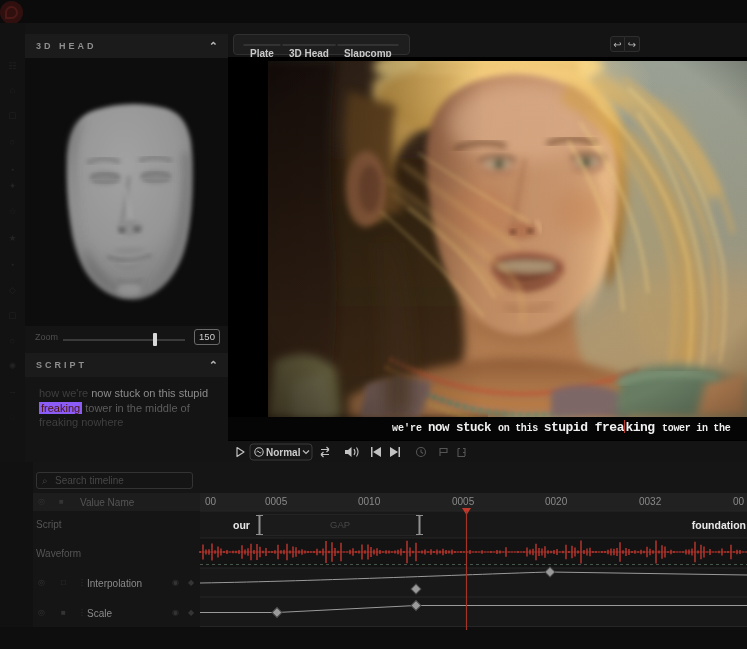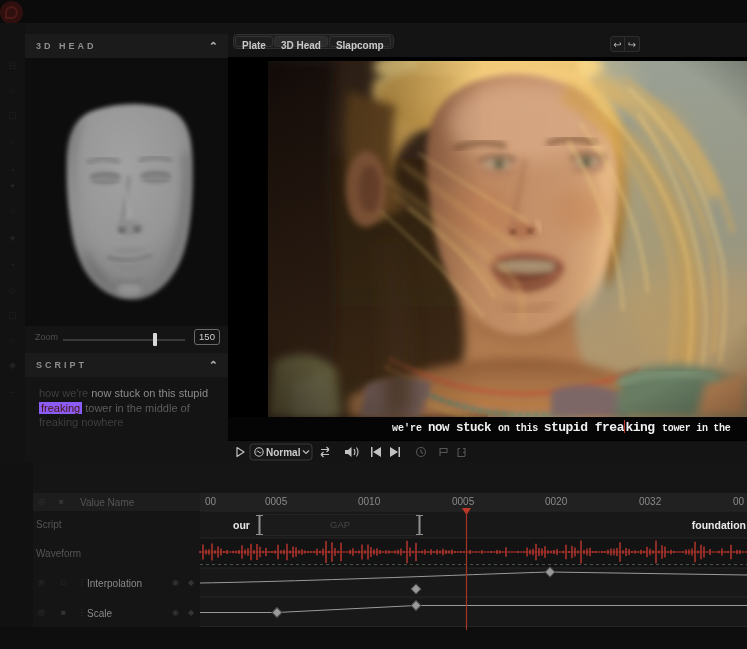--- a/index.html
+++ b/index.html
@@ -41,22 +41,22 @@
      border-radius:3px; color:#cfcfcf; font-size:9.5px; text-align:center; line-height:14px; }
   #script-hd { top:330px; }
   #scriptbox { left:0; top:354px; width:203px; height:92px; background:#141414;
      font-size:11px; line-height:14.5px; padding:9px 0 0 14px; color:#8b8b8b; }
   #scriptbox .dim { color:#3f3f3f; }
   #scriptbox .med { color:#5c5c5c; }
   #scriptbox .red { background:#8b5cf6; color:#4a1511; padding:0 2px; }
 
   
   #viewer { left:228px; top:23px; width:519px; height:439px; background:#141414; }
-  #tabs { position:absolute; left:5px; top:11px; height:15px; background:#1e1e1e;
-     border:1px solid #303030; border-radius:4px; display:flex; padding:1px; }
+  #tabs { position:absolute; left:5px; top:11px; height:21px; background:#1e1e1e;
+     border:1px solid #303030; border-radius:4px; display:flex; padding:9px; }
   #tabs .tab { color:#c9c9c9; font-size:10px; font-weight:bold; line-height:17px;
      padding:0 6px; border-radius:3px; border:1px solid #333; margin-right:1px; background:#1f1f1f; }
   #tabs .tab.on { background:#2b2b2b; }
   #undo { position:absolute; right:107px; top:13px; width:30px; height:16px; display:flex; }
   #undo .ub { width:15px; height:16px; font-size:9px; border:1px solid #2e2e2e; background:#1a1a1a;
      color:#b9b9b9; font-size:10px; text-align:center; line-height:16px; }
   #undo .ub:first-child { border-radius:3px 0 0 3px; }
   #undo .ub:last-child { border-radius:0 3px 3px 0; border-left:none; }
   #film { position:absolute; left:40px; top:38px; width:479px; height:356px; background:#000; overflow:hidden; }
   #filmbg { position:absolute; left:0; top:34px; width:519px; height:383px; background:#000; }
@@ -391,20 +391,21 @@
           <path d="M237 7 v8 M237 7.5 h-2 M237 11.5 h-2 M230 7.5 h2 M230 7.5 v8 h7"></path>
         </g>
       </svg>
     </div>
   </div>
 
   <div class="abs" style="left:-6px;top:585px;width:14px;height:44px;border-radius:8px;background:#1d1d1d;"></div>
 
   <div id="tl" class="abs">
     <div id="tl-rail"></div>
+    <div id="search">Search timeline</div>
     <div class="trow" id="hdr-row">
       <span class="ticn" style="left:5px;top:4px;">◎</span>
       <span class="ticn" style="left:26px;top:4px;">■</span>
       <span class="tlabel" style="left:47px;top:4px;">Value Name</span>
       <div id="ruler">
         <span style="left:5px;">00</span>
           <span style="left:65px;">0005</span>
         <span style="left:158px;">0010</span>
           <span style="left:252px;">0005</span>
         <span style="left:345px;">0020</span>

